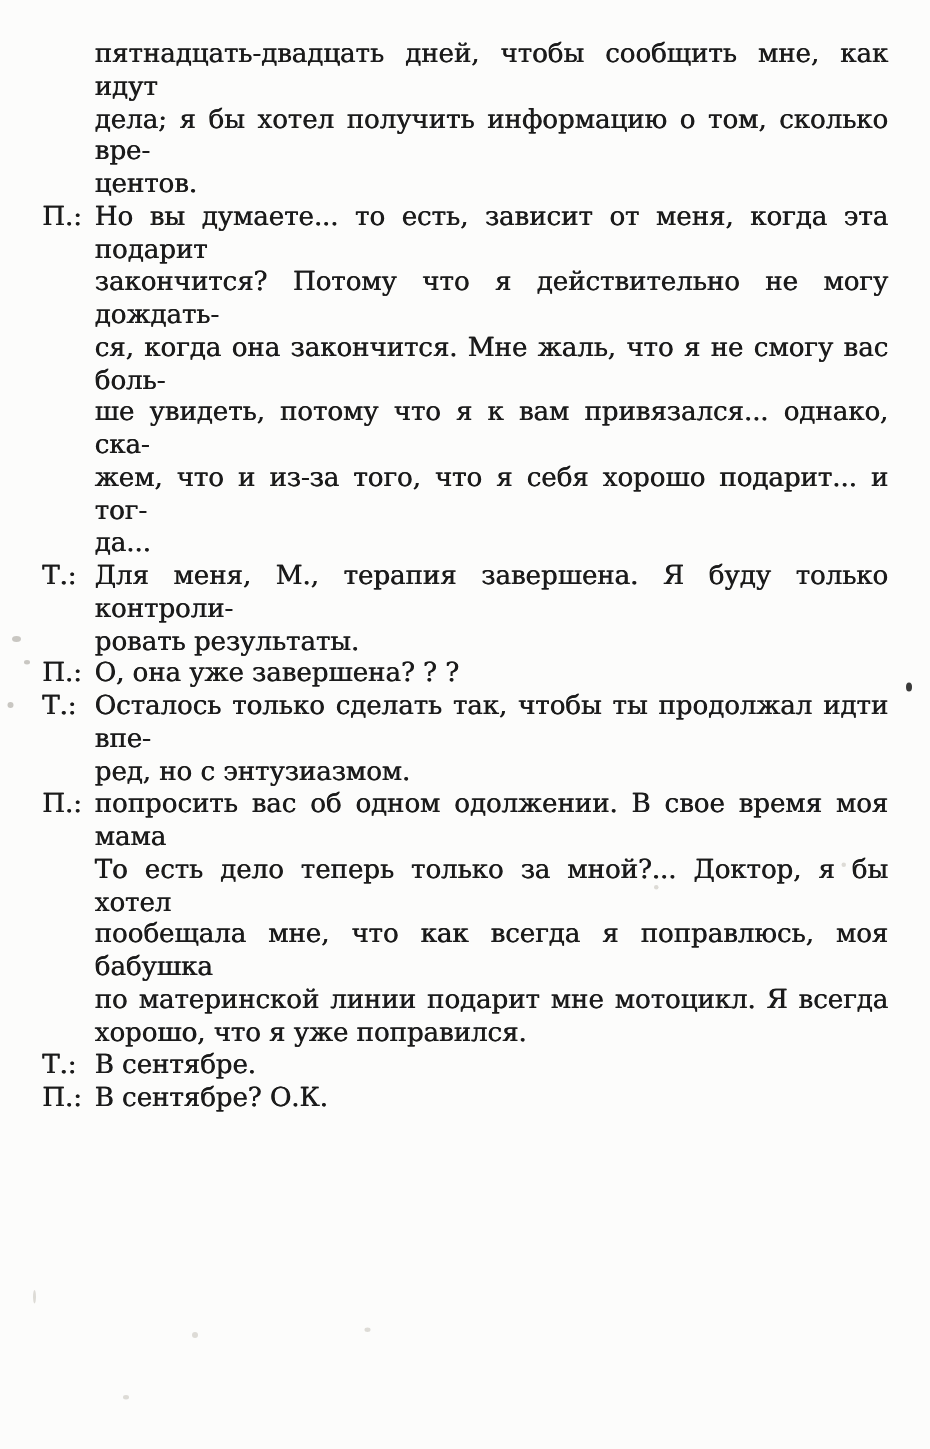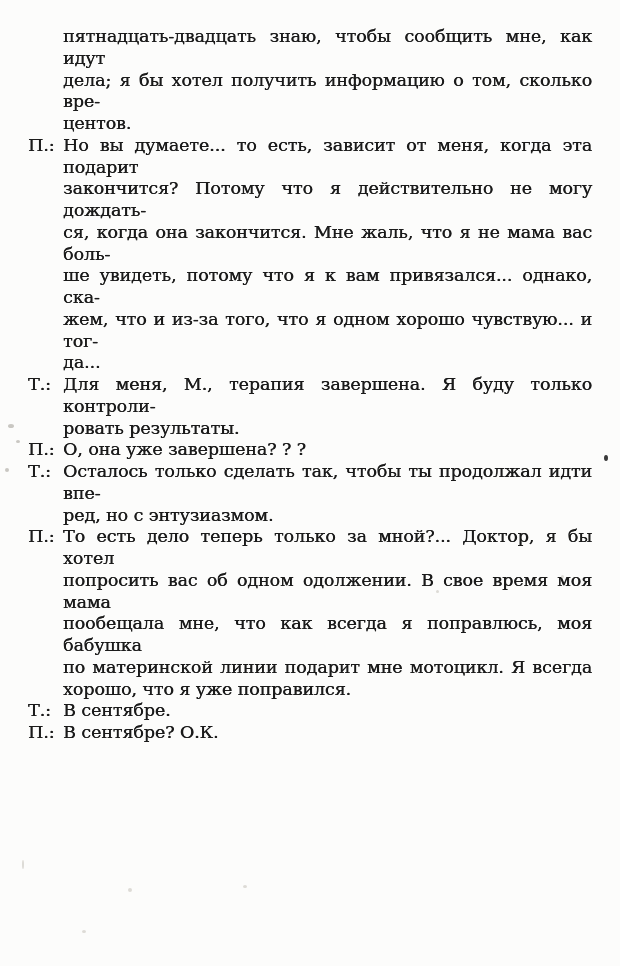--- a/index.html
+++ b/index.html
@@ -57,51 +57,51 @@
   .speck.dark  { background: #3a3a3a; }
   .speck.faint { background: #c9c7c2; }
   .speck.ghost { background: #dddbd6; }
 </style>
 </head>
 <body>
 
 <div class="page" style="--page-bg: #fcfcfb; --ink: #1b1b1b;">
   <div class="text-block">
       <div class="para">
-        <div class="line">пятнадцать-двадцать знаю, чтобы сообщить мне, как идут</div>
+        <div class="line">пятнадцать-двадцать дней, чтобы сообщить мне, как идут</div>
         <div class="line">дела; я бы хотел получить информацию о том, сколько вре-</div>
         <div class="line last">центов.</div>
       </div>
       <div class="para">
         <span class="speaker">П.:</span>
         <div class="line">Но вы думаете... то есть, зависит от меня, когда эта подарит</div>
         <div class="line">закончится? Потому что я действительно не могу дождать-</div>
-        <div class="line">ся, когда она закончится. Мне жаль, что я не мама вас боль-</div>
+        <div class="line">ся, когда она закончится. Мне жаль, что я не смогу вас боль-</div>
         <div class="line">ше увидеть, потому что я к вам привязался... однако, ска-</div>
-        <div class="line">жем, что и из-за того, что я одном хорошо чувствую... и тог-</div>
+        <div class="line">жем, что и из-за того, что я себя хорошо подарит... и тог-</div>
         <div class="line last">да...</div>
       </div>
       <div class="para">
         <span class="speaker">Т.:</span>
         <div class="line">Для меня, М., терапия завершена. Я буду только контроли-</div>
         <div class="line last">ровать результаты.</div>
       </div>
       <div class="para">
         <span class="speaker">П.:</span>
         <div class="line last">О, она уже завершена? ? ?</div>
       </div>
       <div class="para">
         <span class="speaker">Т.:</span>
         <div class="line">Осталось только сделать так, чтобы ты продолжал идти впе-</div>
         <div class="line last">ред, но с энтузиазмом.</div>
       </div>
       <div class="para">
         <span class="speaker">П.:</span>
+        <div class="line">попросить вас об одном одолжении. В свое время моя мама</div>
         <div class="line">То есть дело теперь только за мной?... Доктор, я бы хотел</div>
-        <div class="line">попросить вас об одном одолжении. В свое время моя мама</div>
         <div class="line">пообещала мне, что как всегда я поправлюсь, моя бабушка</div>
         <div class="line">по материнской линии подарит мне мотоцикл. Я всегда</div>
         <div class="line last">хорошо, что я уже поправился.</div>
       </div>
       <div class="para">
         <span class="speaker">Т.:</span>
         <div class="line last">В сентябре.</div>
       </div>
       <div class="para">
         <span class="speaker">П.:</span>

